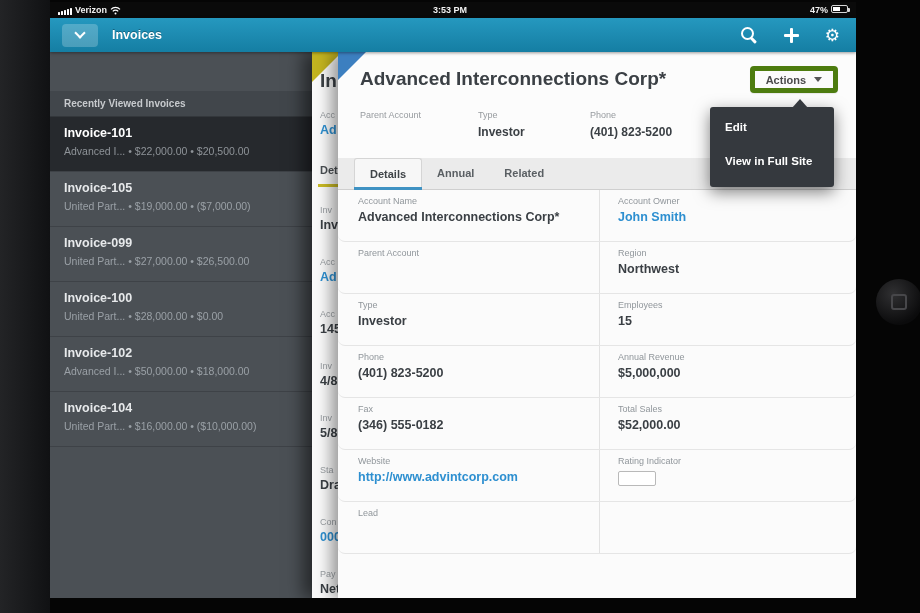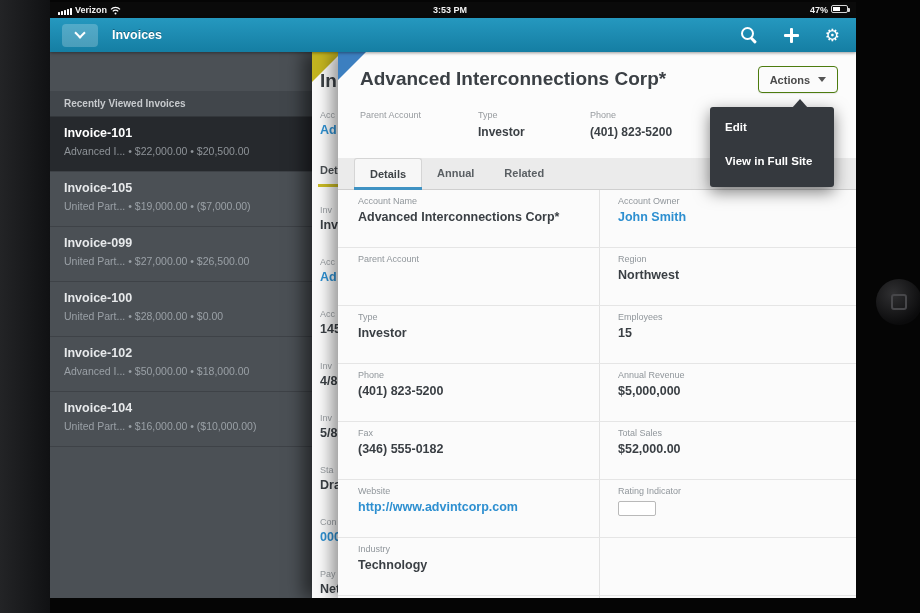--- a/index.html
+++ b/index.html
@@ -72,35 +72,35 @@
   .uc-link{color:#2d8fd0;}
   .uc-tab{font-size:11px;font-weight:bold;color:#4a4f53;}
   .uc-tab-bar{position:absolute;left:6px;top:132px;width:38px;height:3px;background:#c9ba25;}
   
   .overlay-card{position:absolute;left:26px;top:0;right:0;bottom:0;background:#fcfcfc;
       box-shadow:-7px 0 14px rgba(0,0,0,.38);}
   .oc-corner{position:absolute;left:0;top:0;width:0;height:0;
       border-top:28px solid #3c7fc0;border-right:28px solid transparent;}
   .oc-title{position:absolute;left:22px;top:16px;font-size:19px;font-weight:bold;color:#3b4045;}
   .actions-btn{position:absolute;right:18px;top:14px;height:27px;padding:0 11px;background:#fbfbfb;
-      border:1px solid #4d7c0f;border-radius:4px;font-size:11px;font-weight:bold;color:#4a4a4a;
+      border:5px solid #4d7c0f;border-radius:4px;font-size:11px;font-weight:bold;color:#4a4a4a;
       display:flex;align-items:center;cursor:pointer;box-shadow:0 1px 1px rgba(0,0,0,.08);}
   .btn-caret{display:inline-block;margin-left:8px;width:0;height:0;
       border-left:4px solid transparent;border-right:4px solid transparent;border-top:5px solid #555;}
   .hl{position:absolute;top:58px;}
   .hl-label{font-size:9px;color:#979b9f;}
   .hl-value{font-size:12px;font-weight:bold;color:#3b4045;margin-top:5px;white-space:nowrap;}
   .hl-1{left:22px;} .hl-2{left:140px;} .hl-3{left:252px;}
   .tabbar{position:absolute;left:0;right:0;top:106px;height:32px;background:#ebebeb;
       border-bottom:1px solid #cfcfcf;display:flex;align-items:stretch;padding-left:16px;}
   .tab{font-size:11px;font-weight:bold;color:#5a5f63;padding:9px 15px 0;position:relative;cursor:pointer;}
   .tab.active{background:#f7f7f7;border:1px solid #d5d5d5;border-bottom:none;border-radius:3px 3px 0 0;color:#3f4448;}
   .tab.active::after{content:"";position:absolute;left:-1px;right:-1px;bottom:-1px;height:3px;background:#3f92c3;}
   .details{position:absolute;left:0;right:0;top:138px;bottom:0;background:#fbfbfb;overflow:hidden;}
-  .drow{display:flex;height:58px;border-bottom:1px solid #e5e5e5;}
+  .drow{display:flex;height:52px;border-bottom:1px solid #e5e5e5;border-radius:7px;}
   .dcell{padding:6px 0 0 20px;}
   .dcell.left{width:262px;border-right:1px solid #e2e2e2;}
   .dcell.right{flex:1;padding-left:18px;}
   .dlabel{font-size:9px;color:#90969b;}
   .dvalue{font-size:12.5px;font-weight:bold;color:#3a3f44;margin-top:4px;white-space:nowrap;}
   .dvalue.link{color:#2d8fd0;cursor:pointer;}
   .rating-box{width:38px;height:15px;border:1px solid #b9b9b9;background:#fff;border-radius:2px;margin-top:5px;}
   
   .dropdown{position:absolute;left:372px;top:55px;width:124px;background:#35393e;border-radius:3px;
       box-shadow:0 5px 16px rgba(0,0,0,.5);z-index:60;padding:3px 0 9px;}
@@ -309,30 +309,20 @@
                 <div class="dlabel">Website</div>
               <div class="dvalue link">http://www.advintcorp.com</div>
               </div>
             <div class="dcell right">
                 <div class="dlabel">Rating Indicator</div>
               <div class="rating-box"></div>
               </div>
           </div>
           <div class="drow">
             <div class="dcell left">
-                <div class="dlabel">Industry</div>
-              <div class="dvalue">Technology</div>
-              </div>
-            <div class="dcell right">
-                <div class="dlabel"></div>
-              <div class="dvalue"></div>
-              </div>
-          </div>
-          <div class="drow">
-            <div class="dcell left">
                 <div class="dlabel">Lead</div>
               <div class="dvalue"></div>
               </div>
             <div class="dcell right">
                 <div class="dlabel"></div>
               <div class="dvalue"></div>
               </div>
           </div>
         </div>
 

